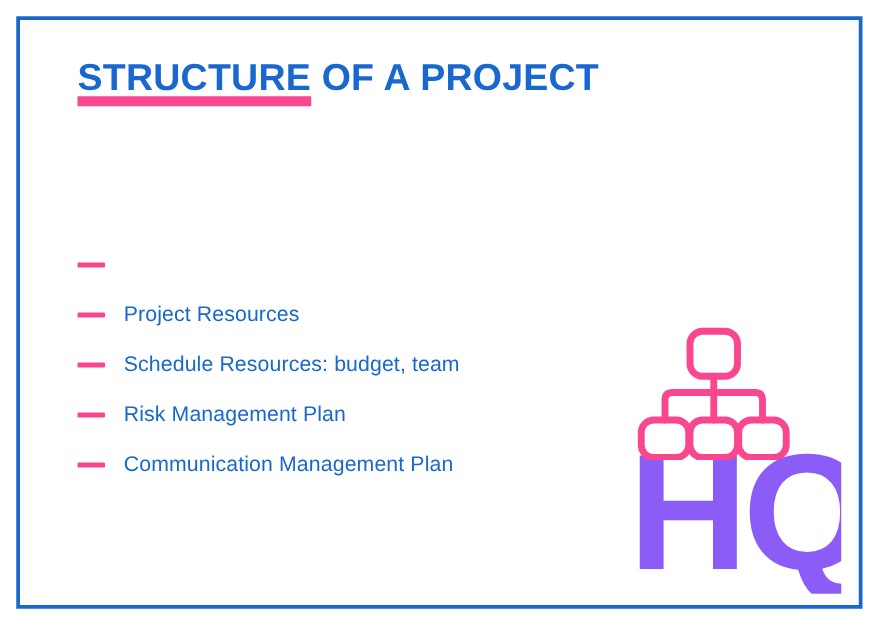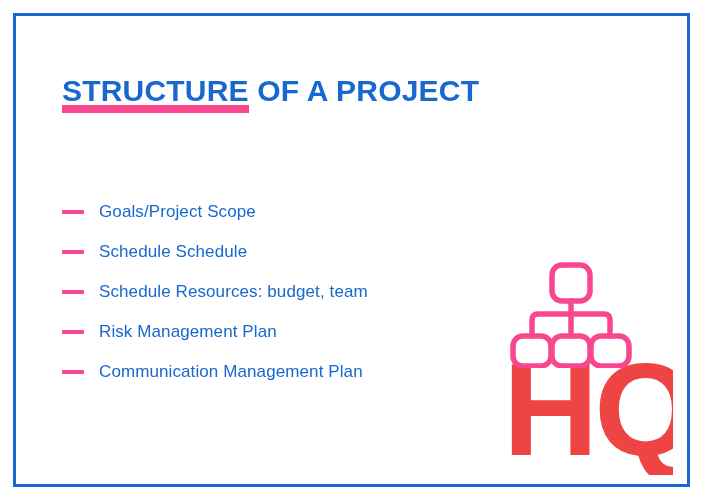--- a/index.html
+++ b/index.html
@@ -33,36 +33,36 @@
     background: transparent;
   }
 
   
   .watermark {
     position: absolute;
     left: 503px;
     top: 345px;
     width: 170px;
     height: 130px;
-    color: #ef4444;
+    color: #8b5cf6;
     font-family: "Liberation Sans", sans-serif;
     font-weight: bold;
     font-size: 132px;
     line-height: 130px;
     letter-spacing: -4px;
     user-select: none;
     overflow: hidden;
     white-space: nowrap;
   }
 
   
   .title-block {
     position: absolute;
     left: 62px;
-    top: 70px;
+    top: 42px;
     width: 420px;
   }
   .title-line {
     font-family: "Liberation Sans", sans-serif;
     font-weight: bold;
     font-size: 30px;
     line-height: 42px;
     letter-spacing: 0.2px;
     color: #1868CF;
     white-space: nowrap;
@@ -129,25 +129,24 @@
 
   <div class="watermark">HQ</div>
 
   <div class="title-block">
     <div class="title-line"><span class="title-hl"><span>STRUCTURE</span><span class="title-underline"></span></span><span> OF A PROJECT</span></div>
   </div>
 
   <div class="bullet-list">
     <div class="bullet-row">
       <span class="bullet-dash"></span>
-      <span class="bullet-text">Goals/Project Scope</span>
     </div>
     <div class="bullet-row">
       <span class="bullet-dash"></span>
-      <span class="bullet-text">Schedule Schedule</span>
+      <span class="bullet-text">Project Resources</span>
     </div>
     <div class="bullet-row">
       <span class="bullet-dash"></span>
       <span class="bullet-text">Schedule Resources: budget, team</span>
     </div>
     <div class="bullet-row">
       <span class="bullet-dash"></span>
       <span class="bullet-text">Risk Management Plan</span>
     </div>
     <div class="bullet-row">

